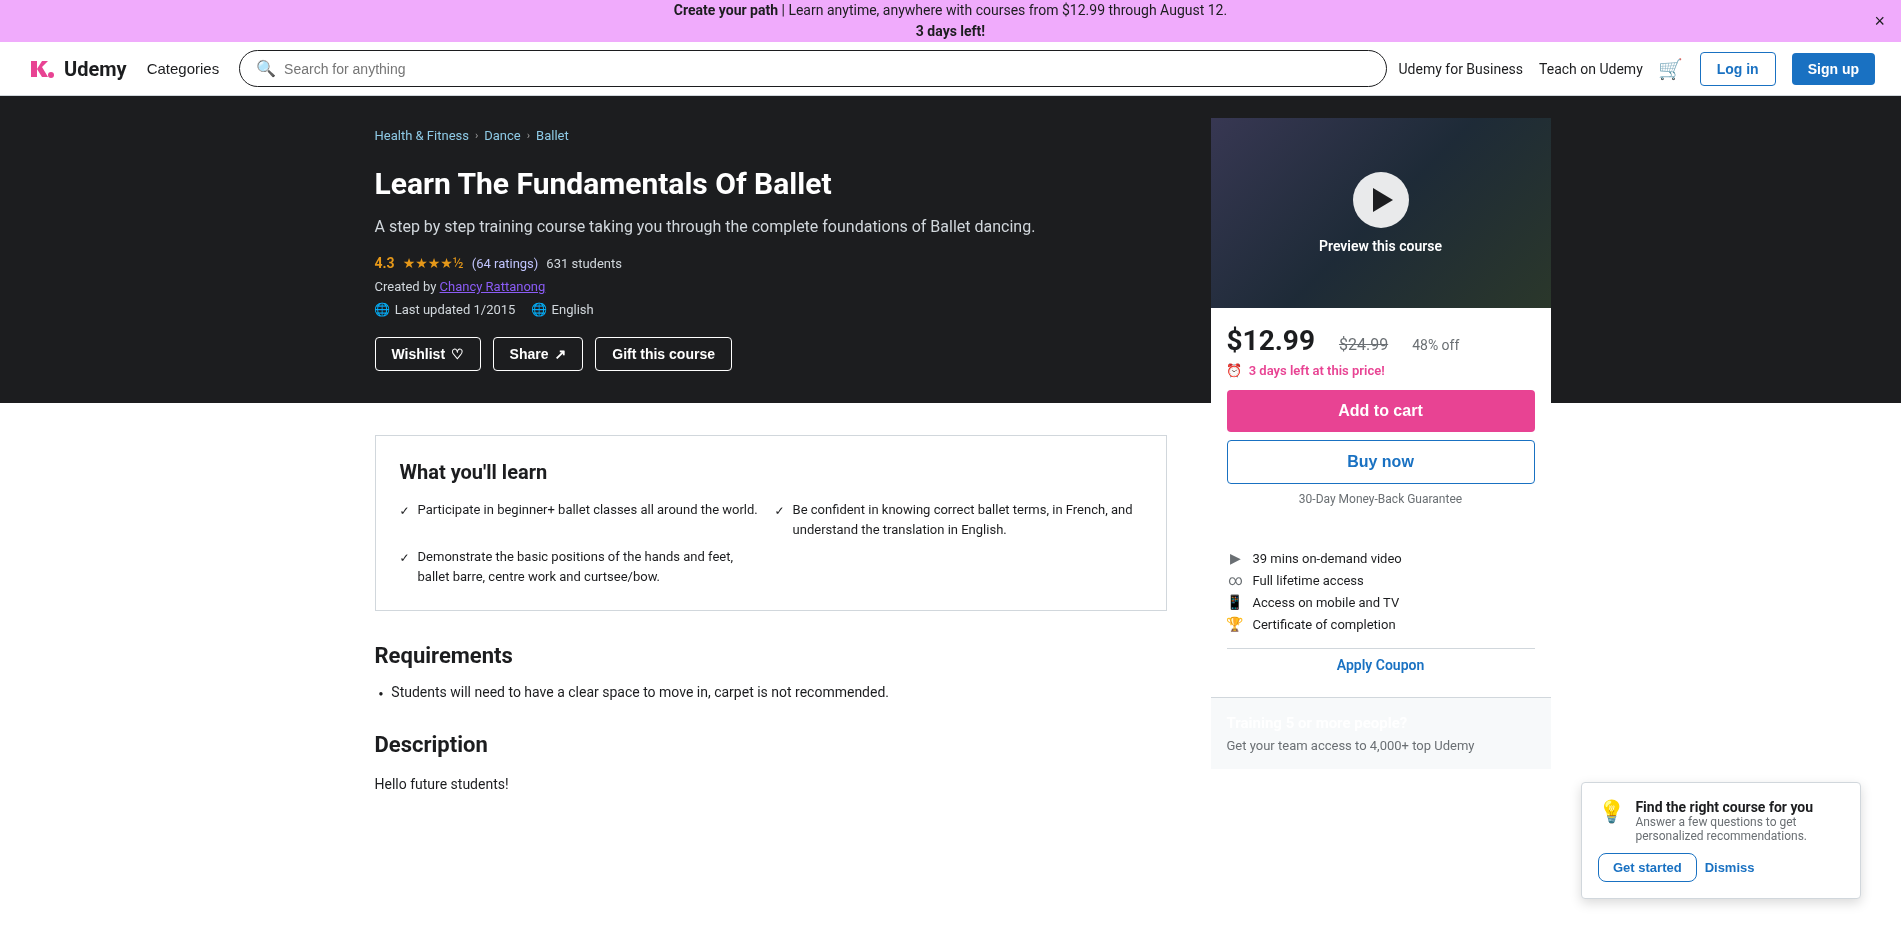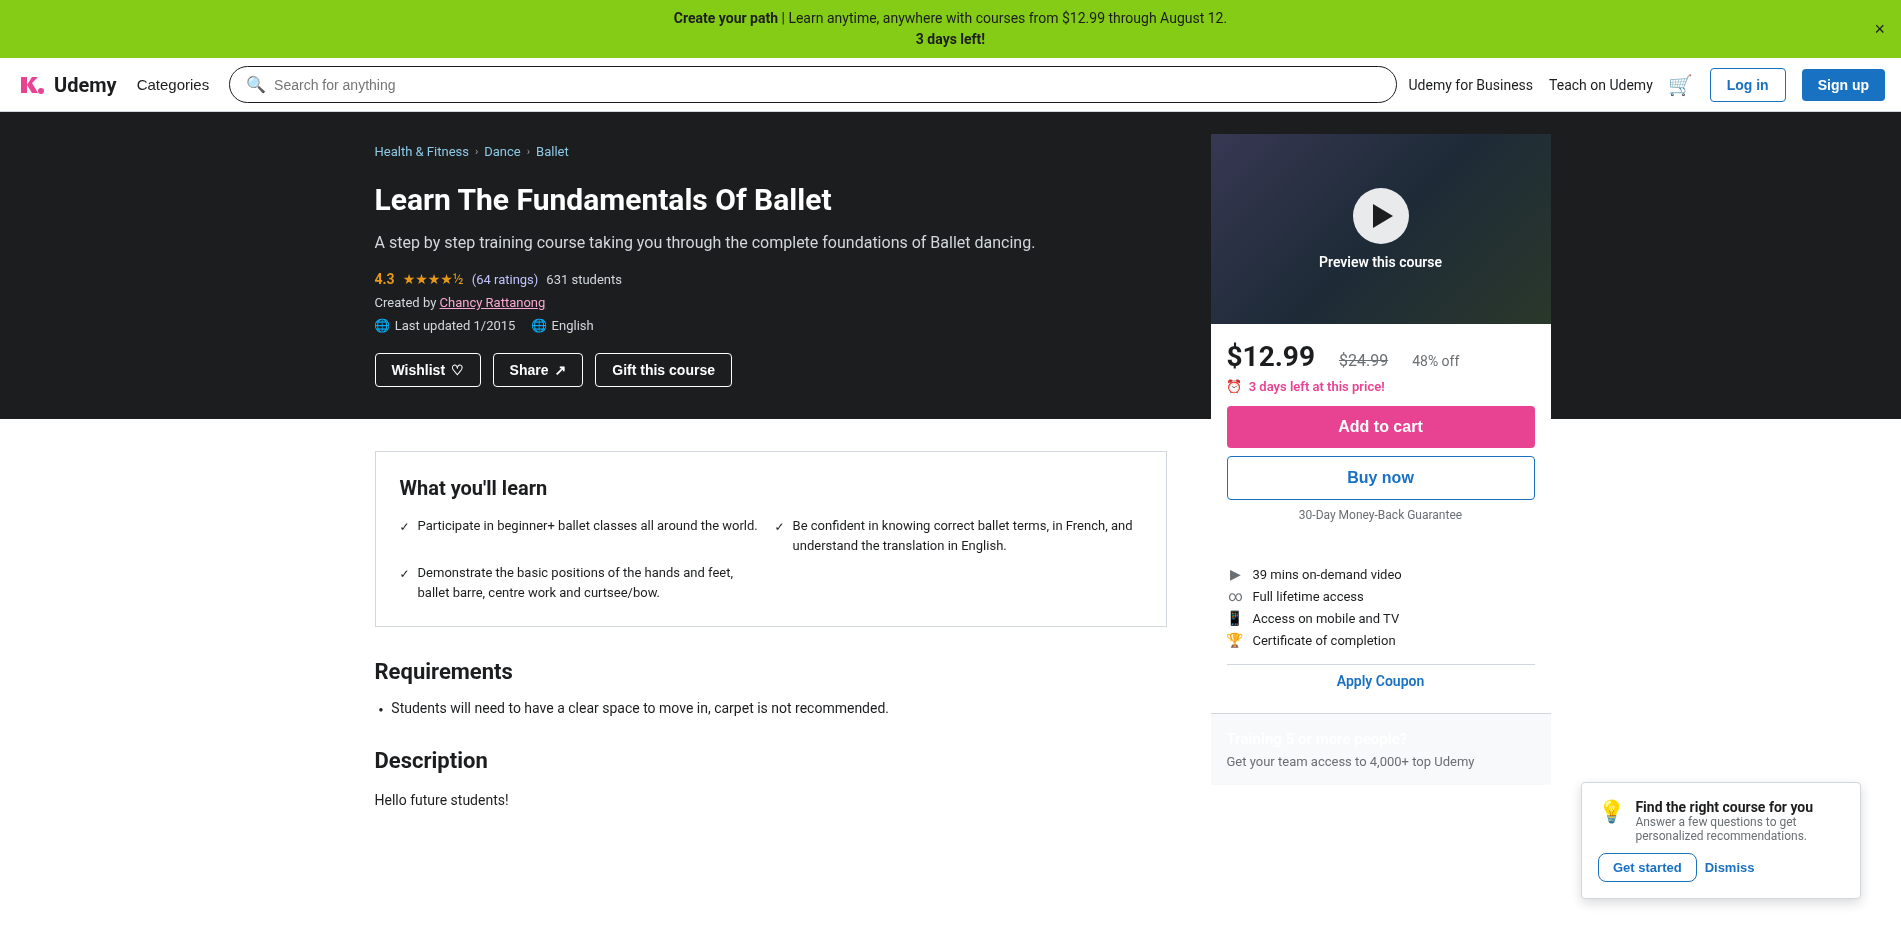--- a/index.html
+++ b/index.html
@@ -1,22 +1,22 @@
 <!DOCTYPE html>
 <html><head>
   <meta charset="utf-8">
   <style>
     * { box-sizing: border-box; margin: 0; padding: 0; }
     body { font-family: -apple-system, BlinkMacSystemFont, 'Segoe UI', Roboto, sans-serif; background: #fff; color: #1c1d1f; }
 
     
     .banner {
-      background: #84cc16;
+      background: #f0abfc;
       text-align: center;
-      padding: 8px 40px;
+      padding: 0 40px;
       position: relative;
       font-size: 14px;
       line-height: 1.5;
     }
     .banner strong { font-weight: 700; }
     .banner-close {
       position: absolute;
       right: 16px;
       top: 50%;
       transform: translateY(-50%);
@@ -24,21 +24,21 @@
       border: none;
       cursor: pointer;
       font-size: 18px;
       color: #1c1d1f;
     }
 
     
     .header {
       display: flex;
       align-items: center;
-      padding: 8px 16px;
+      padding: 8px 26px;
       border-bottom: 1px solid #d1d7dc;
       background: #fff;
       gap: 12px;
     }
     .logo {
       display: flex;
       align-items: center;
       gap: 6px;
       text-decoration: none;
       color: #1c1d1f;
@@ -156,21 +156,21 @@
       font-size: 14px;
     }
     .stars { color: #e59819; font-size: 14px; }
     .rating-count { color: #c0c4fc; font-size: 13px; }
     .students-count { color: #d1d7dc; font-size: 13px; }
     .creator-row {
       font-size: 13px;
       color: #d1d7dc;
       margin-bottom: 8px;
     }
-    .creator-row a { color: #f9a8d4; text-decoration: underline; }
+    .creator-row a { color: #8b5cf6; text-decoration: underline; }
     .meta-row {
       display: flex;
       align-items: center;
       gap: 16px;
       font-size: 13px;
       color: #d1d7dc;
       margin-bottom: 20px;
     }
     .meta-item { display: flex; align-items: center; gap: 4px; }
     .hero-actions {

